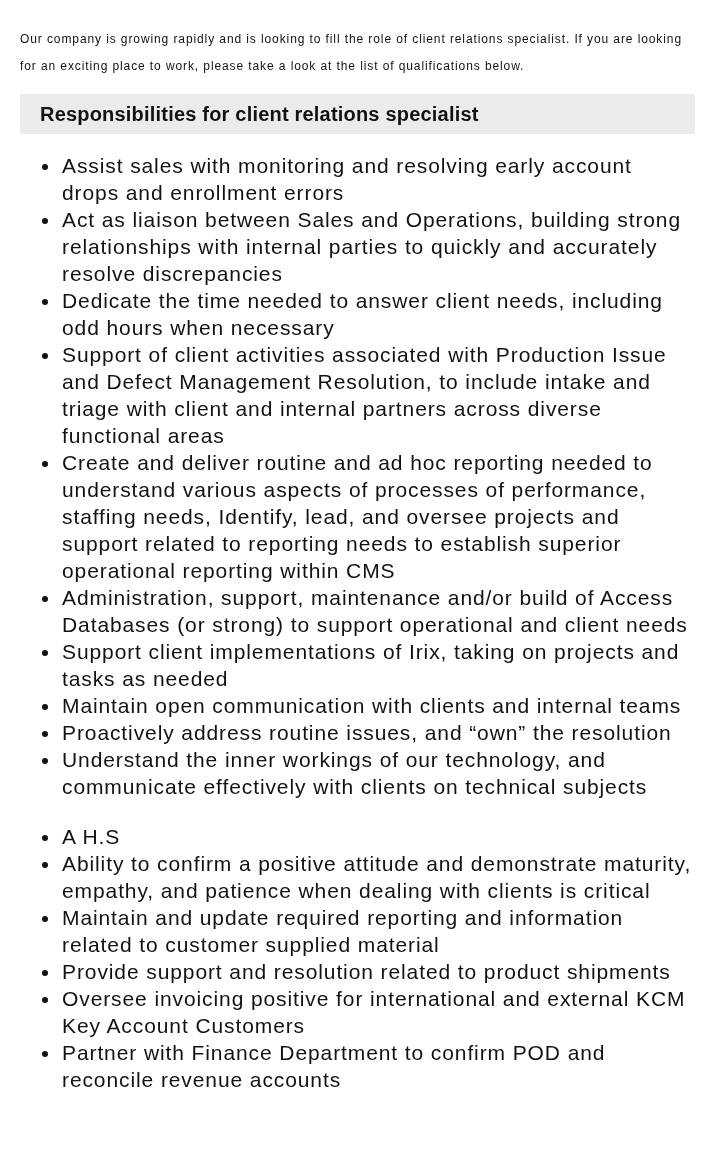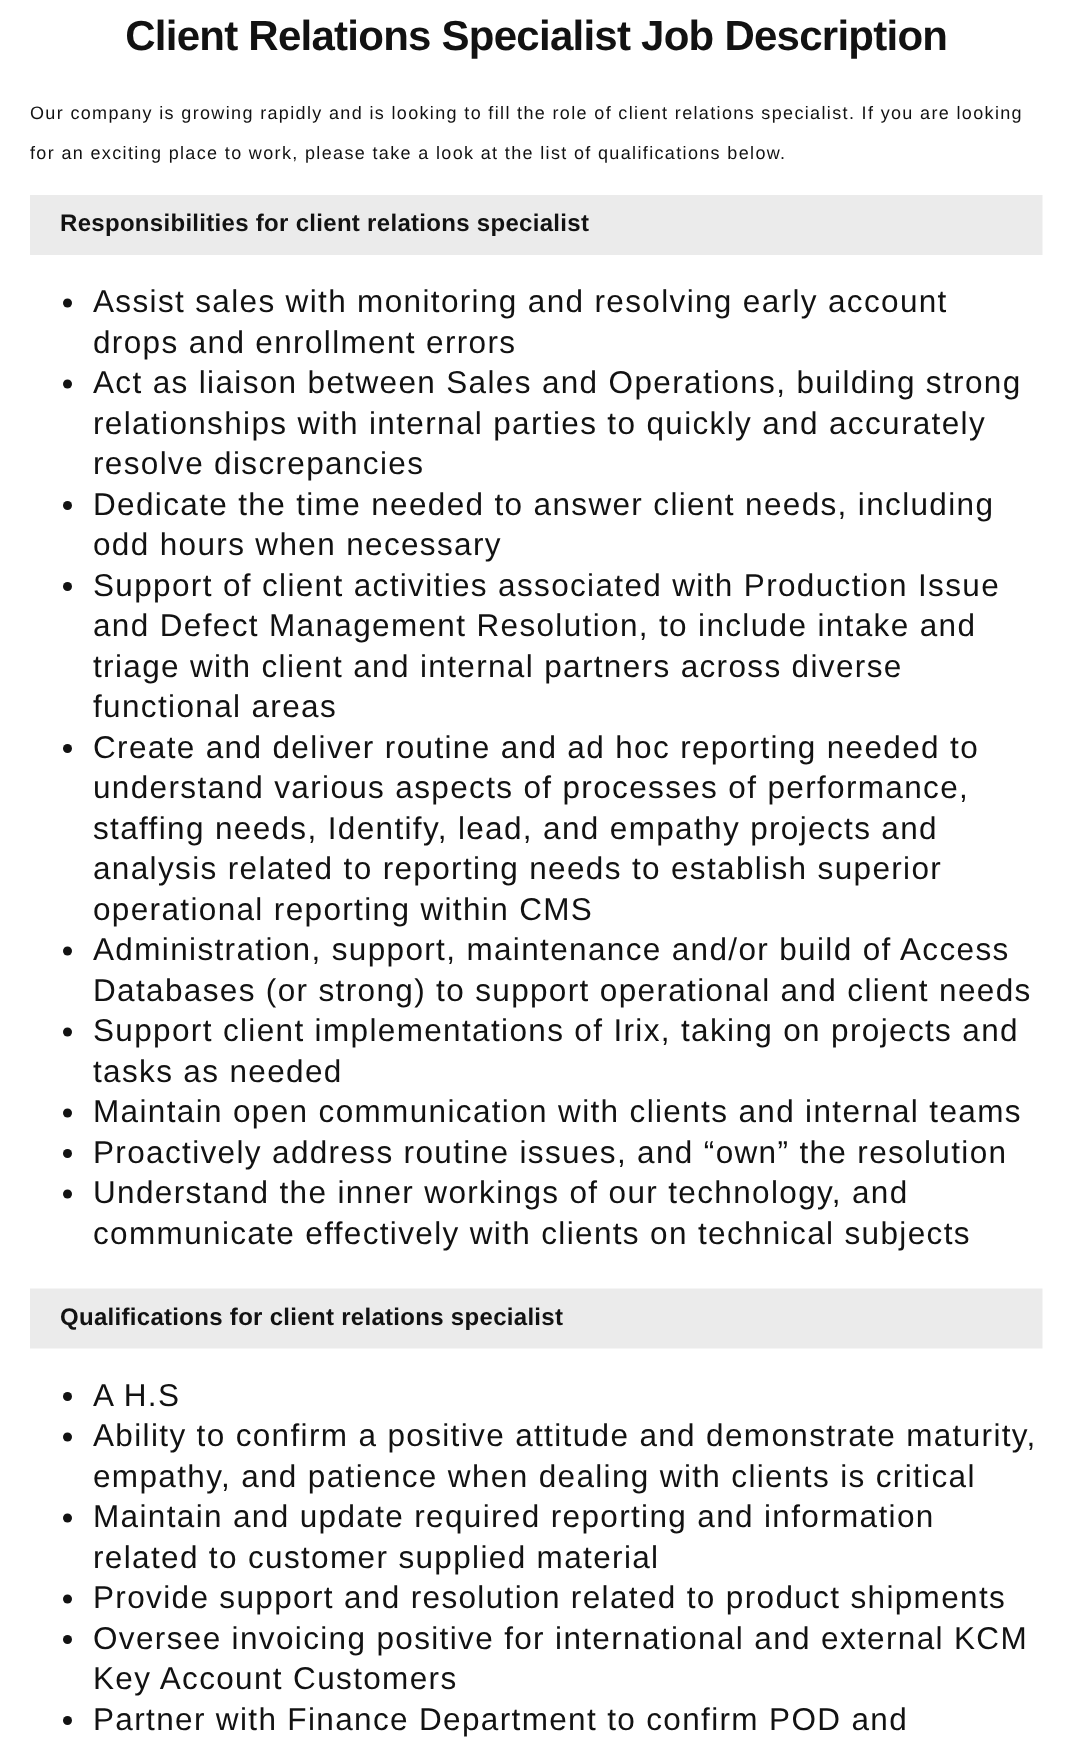--- a/index.html
+++ b/index.html
@@ -36,67 +36,63 @@
   }
   .section-bar {
     background: #ebebeb;
     height: 40px;
     display: flex;
     align-items: center;
     padding: 0 10px 0 20px;
     margin-top: 14px;
   }
   .section-heading {
-    font-size: 16px;
+    font-size: 20px;
     font-weight: bold;
     letter-spacing: 0.2px;
     margin: 0;
   }
   ul.items {
     margin: 18px 0 23px 0;
     padding-left: 41px;
     font-size: 21px;
     line-height: 27px;
     letter-spacing: 0.9px;
   }
   ul.items li {
     padding-left: 1px;
   }
 </style>
 </head>
 <body>
 
 <main class="page">
 
-  <h1 class="page-title">Client Relations Specialist Job Description</h1>
 
   <p class="intro">Our company is growing rapidly and is looking to fill the role of client relations specialist. If you are looking for an exciting place to work, please take a look at the list of qualifications below.</p>
 
   <section>
     <div class="section-bar">
       <h2 class="section-heading">Responsibilities for client relations specialist</h2>
     </div>
     <ul class="items">
         <li>Assist sales with monitoring and resolving early account drops and enrollment errors</li>
         <li>Act as liaison between Sales and Operations, building strong relationships with internal parties to quickly and accurately resolve discrepancies</li>
         <li>Dedicate the time needed to answer client needs, including odd hours when necessary</li>
         <li>Support of client activities associated with Production Issue and Defect Management Resolution, to include intake and triage with client and internal partners across diverse functional areas</li>
-        <li>Create and deliver routine and ad hoc reporting needed to understand various aspects of processes of performance, staffing needs, Identify, lead, and empathy projects and analysis related to reporting needs to establish superior operational reporting within CMS</li>
+        <li>Create and deliver routine and ad hoc reporting needed to understand various aspects of processes of performance, staffing needs, Identify, lead, and oversee projects and support related to reporting needs to establish superior operational reporting within CMS</li>
         <li>Administration, support, maintenance and/or build of Access Databases (or strong) to support operational and client needs</li>
         <li>Support client implementations of Irix, taking on projects and tasks as needed</li>
         <li>Maintain open communication with clients and internal teams</li>
         <li>Proactively address routine issues, and “own” the resolution</li>
         <li>Understand the inner workings of our technology, and communicate effectively with clients on technical subjects</li>
       </ul>
   </section>
 
   <section>
-    <div class="section-bar">
-      <h2 class="section-heading">Qualifications for client relations specialist</h2>
-    </div>
     <ul class="items">
         <li>A H.S</li>
         <li>Ability to confirm a positive attitude and demonstrate maturity, empathy, and patience when dealing with clients is critical</li>
         <li>Maintain and update required reporting and information related to customer supplied material</li>
         <li>Provide support and resolution related to product shipments</li>
         <li>Oversee invoicing positive for international and external KCM Key Account Customers</li>
         <li>Partner with Finance Department to confirm POD and reconcile revenue accounts</li>
       </ul>
   </section>
 

